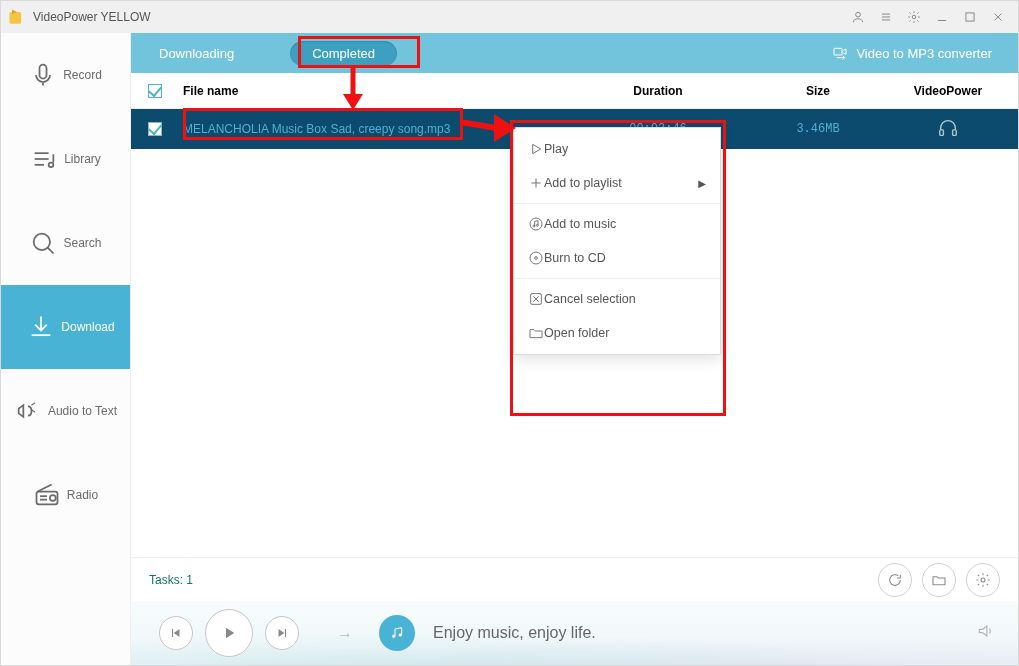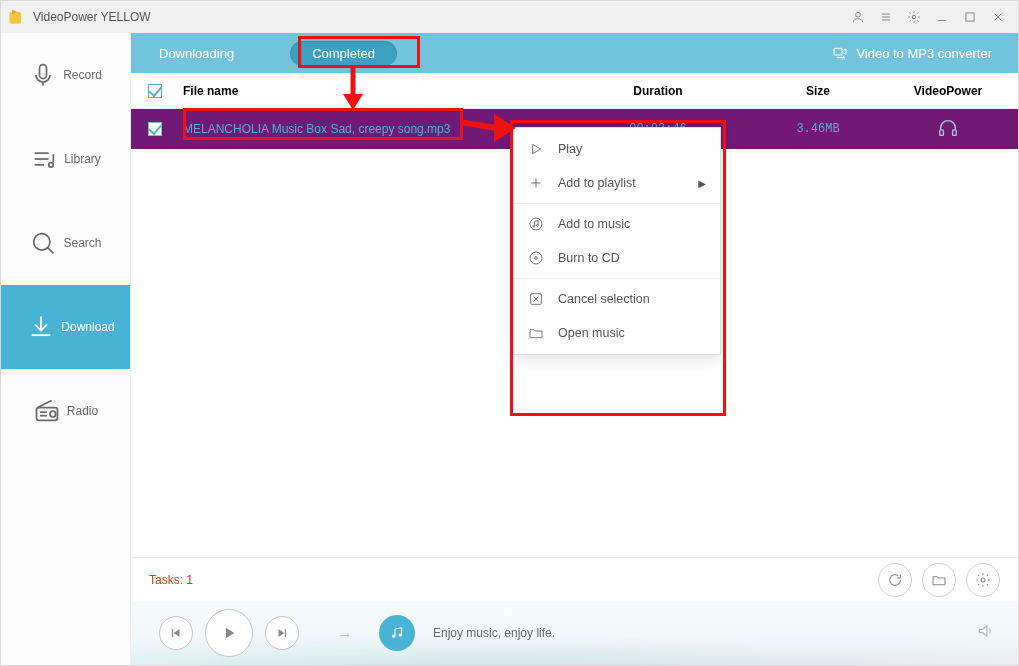--- a/index.html
+++ b/index.html
@@ -29,50 +29,50 @@
   .mp3conv { display:flex; align-items:center; gap:8px; padding-right:26px; cursor:pointer;}
   .mp3conv svg{width:16px;height:16px;stroke:#fff;fill:none;stroke-width:1.5;}
   
   .theadrow { height:36px; display:flex; align-items:center; font-size:12px; font-weight:600; color:#000000; border-bottom:1px solid #eee; background:#fff;}
   .col-chk{width:48px; display:flex; justify-content:center;}
   .col-name{flex:1; padding-left:4px;}
   .col-dur{width:160px; text-align:center;}
   .col-size{width:160px; text-align:center;}
   .col-ops{width:120px; text-align:center; padding-right:20px;}
   
-  .datarow { height:40px; display:flex; align-items:center; font-size:12px; background:#701a75; color:#4fb0d2;}
+  .datarow { height:40px; display:flex; align-items:center; font-size:12px; background:#0c4a6e; color:#4fb0d2;}
   .datarow .col-name{color:#4fb0d2;}
   .datarow .col-dur, .datarow .col-size{color:#4fb0d2;font-family:Liberation Mono, monospace;}
   .opicon svg{width:22px;height:22px;stroke:#a9c9d2;fill:none;stroke-width:1.5;}
   .chkbox{width:14px;height:14px;border:1px solid #8db8c5; position:relative; background:#fff;}
   .chkbox.checked::after{content:""; position:absolute; left:2px; top:-1px; width:6px; height:10px; border:solid #4fb0d2; border-width:0 2px 2px 0; transform:rotate(40deg);}
   .chkbox.header{border-color:#4fb0d2;}
   
   .content { flex:1; position:relative; background:#fff;}
   
-  .footer { height:44px; display:flex; align-items:center; padding:0 18px; font-size:12px; color:#c2410c; border-top:1px solid #eee;}
+  .footer { height:44px; display:flex; align-items:center; padding:0 18px; font-size:12px; color:#0f766e; border-top:1px solid #eee;}
   .footer .spacer{flex:1;}
   .circlebtn{ width:34px; height:34px; border:1px solid #d0d0d0; border-radius:50%; display:flex; align-items:center; justify-content:center; margin-left:10px; cursor:pointer;}
   .circlebtn svg{width:16px;height:16px;stroke:#8a8a8a;fill:none;stroke-width:1.6;}
   
   .player { height:64px; display:flex; align-items:center; padding:0 22px 0 28px; background:linear-gradient(180deg,#f7fbfc 0%, #eef6f8 100%); position:relative; overflow:hidden;}
   .player::before{content:"";position:absolute;left:0;right:0;bottom:0;height:40px;background:radial-gradient(ellipse at 30% 120%, rgba(120,190,210,.25), transparent 60%), radial-gradient(ellipse at 80% 140%, rgba(180,160,210,.2), transparent 60%);}
   .pbtn{ width:34px;height:34px;border:1.5px solid #c6c6c6;border-radius:50%;display:flex;align-items:center;justify-content:center;margin-right:12px;cursor:pointer; background:#fff; z-index:1;}
   .pbtn.big{width:48px;height:48px;}
   .pbtn svg{width:14px;height:14px;stroke:#8a8a8a;fill:#8a8a8a;stroke-width:0;}
   .pbtn.big svg{width:18px;height:18px;}
   .shuffle{ color:#bbb; font-size:16px; margin:0 26px; z-index:1;}
   .songchip{ width:36px;height:36px;border-radius:50%;background:#49b3d6;display:flex;align-items:center;justify-content:center;margin-right:18px;z-index:1;}
   .songchip svg{width:16px;height:16px;stroke:#fff;fill:#fff;}
-  .playermsg{ font-size:12px; color:#666; z-index:1;}
+  .playermsg{ font-size:16px; color:#666; z-index:1;}
   .vol{ margin-left:auto; z-index:1;}
   .vol svg{width:20px;height:20px;stroke:#b8b8b8;fill:none;stroke-width:1.5;}
   
   .ctxmenu{ position:absolute; left:516px; top:127px; width:208px; background:#fff; border:1px solid #ddd; box-shadow:0 4px 14px rgba(0,0,0,.12); padding:4px 0; z-index:100;}
-  .ctxitem{ height:34px; display:flex; align-items:center; padding:0 14px; gap:14px; font-size:12.5px; color:#555; cursor:pointer;}
+  .ctxitem{ height:34px; display:flex; align-items:center; padding:0 14px; font-size:12.5px; color:#555; cursor:pointer;}
   .ctxitem svg{width:16px;height:16px;stroke:#777;fill:none;stroke-width:1.5;}
   .ctxsep{ height:1px; background:#eee; margin:3px 0;}
   .ctxitem .sub{ margin-left:auto; font-size:10px; color:#555;}
   
   .redbox{ position:absolute; border:3px solid #e11; pointer-events:none; z-index:200;}
   .redarrow{ position:absolute; z-index:200; pointer-events:none;}
 </style>
 </head>
 <body>
 
@@ -150,20 +150,27 @@
             <line x1="21" y1="21" x2="16" y2="16"></line>
           </svg>
         <span>Search</span>
       </div>
       <div class="sideitem selected">
         <svg viewBox="0 0 24 24">
             <path d="M12 3v12M7 10l5 5 5-5"></path>
             <path d="M4 19h16"></path>
           </svg>
         <span>Download</span>
+      </div>
+      <div class="sideitem">
+        <svg viewBox="0 0 24 24">
+            <path d="M4 10v4l4 3V7zM12 8c2 0 3 2 3 4s-1 4-3 4"></path>
+            <path d="M18 5l-3 2M18 13l-3-2" stroke-width="1"></path>
+          </svg>
+        <span>Audio to Text</span>
       </div>
       <div class="sideitem">
         <svg viewBox="0 0 24 24">
             <rect x="3" y="9" width="18" height="11" rx="2"></rect>
             <circle cx="17" cy="14.5" r="2.5"></circle>
             <line x1="6" y1="13" x2="12" y2="13"></line>
             <line x1="6" y1="16" x2="12" y2="16"></line>
             <line x1="4" y1="9" x2="16" y2="3"></line>
           </svg>
         <span>Radio</span>
@@ -259,21 +266,21 @@
                 <rect x="4" y="4" width="16" height="16" rx="2"></rect>
                 <line x1="8" y1="8" x2="16" y2="16"></line>
                 <line x1="16" y1="8" x2="8" y2="16"></line>
               </svg>
             <span>Cancel selection</span>
           </div>
           <div class="ctxitem">
             <svg viewBox="0 0 24 24">
                 <path d="M3 7h6l2 2h10v10H3z"></path>
               </svg>
-            <span>Open music</span>
+            <span>Open folder</span>
           </div>
         </div>
       </div>
 
       <div class="footer">
         <span>Tasks: 1</span>
         <span class="spacer"></span>
         <span class="circlebtn">
             <svg viewBox="0 0 24 24">
               <path d="M20 12a8 8 0 1 1-3-6.2M20 4v5h-5"></path>

